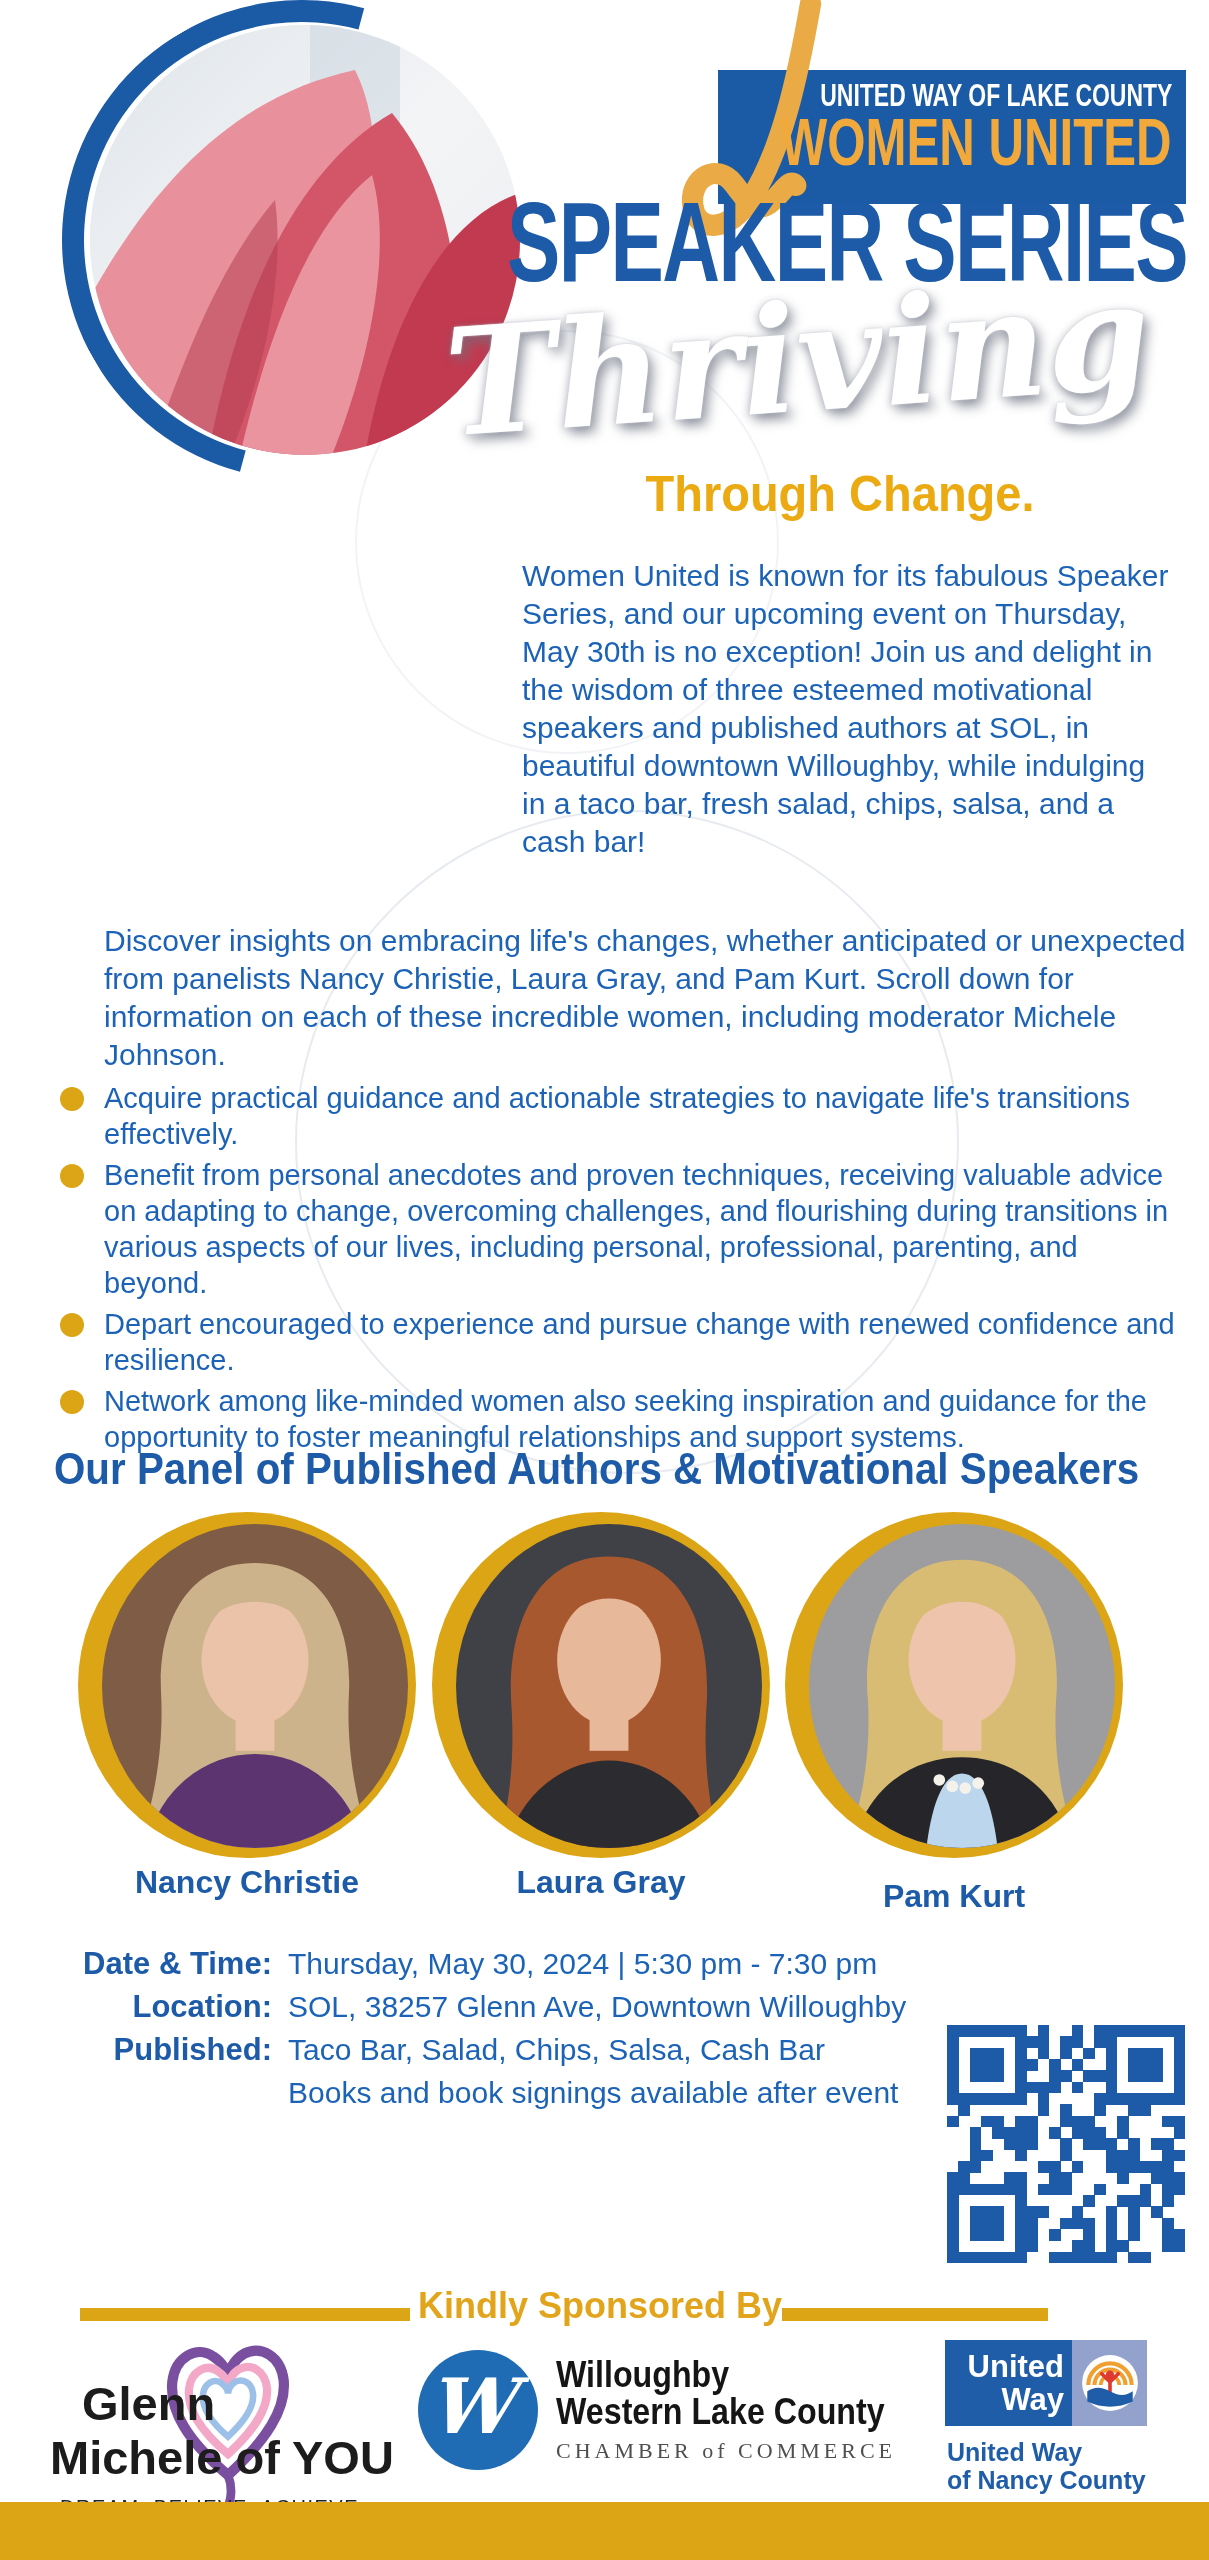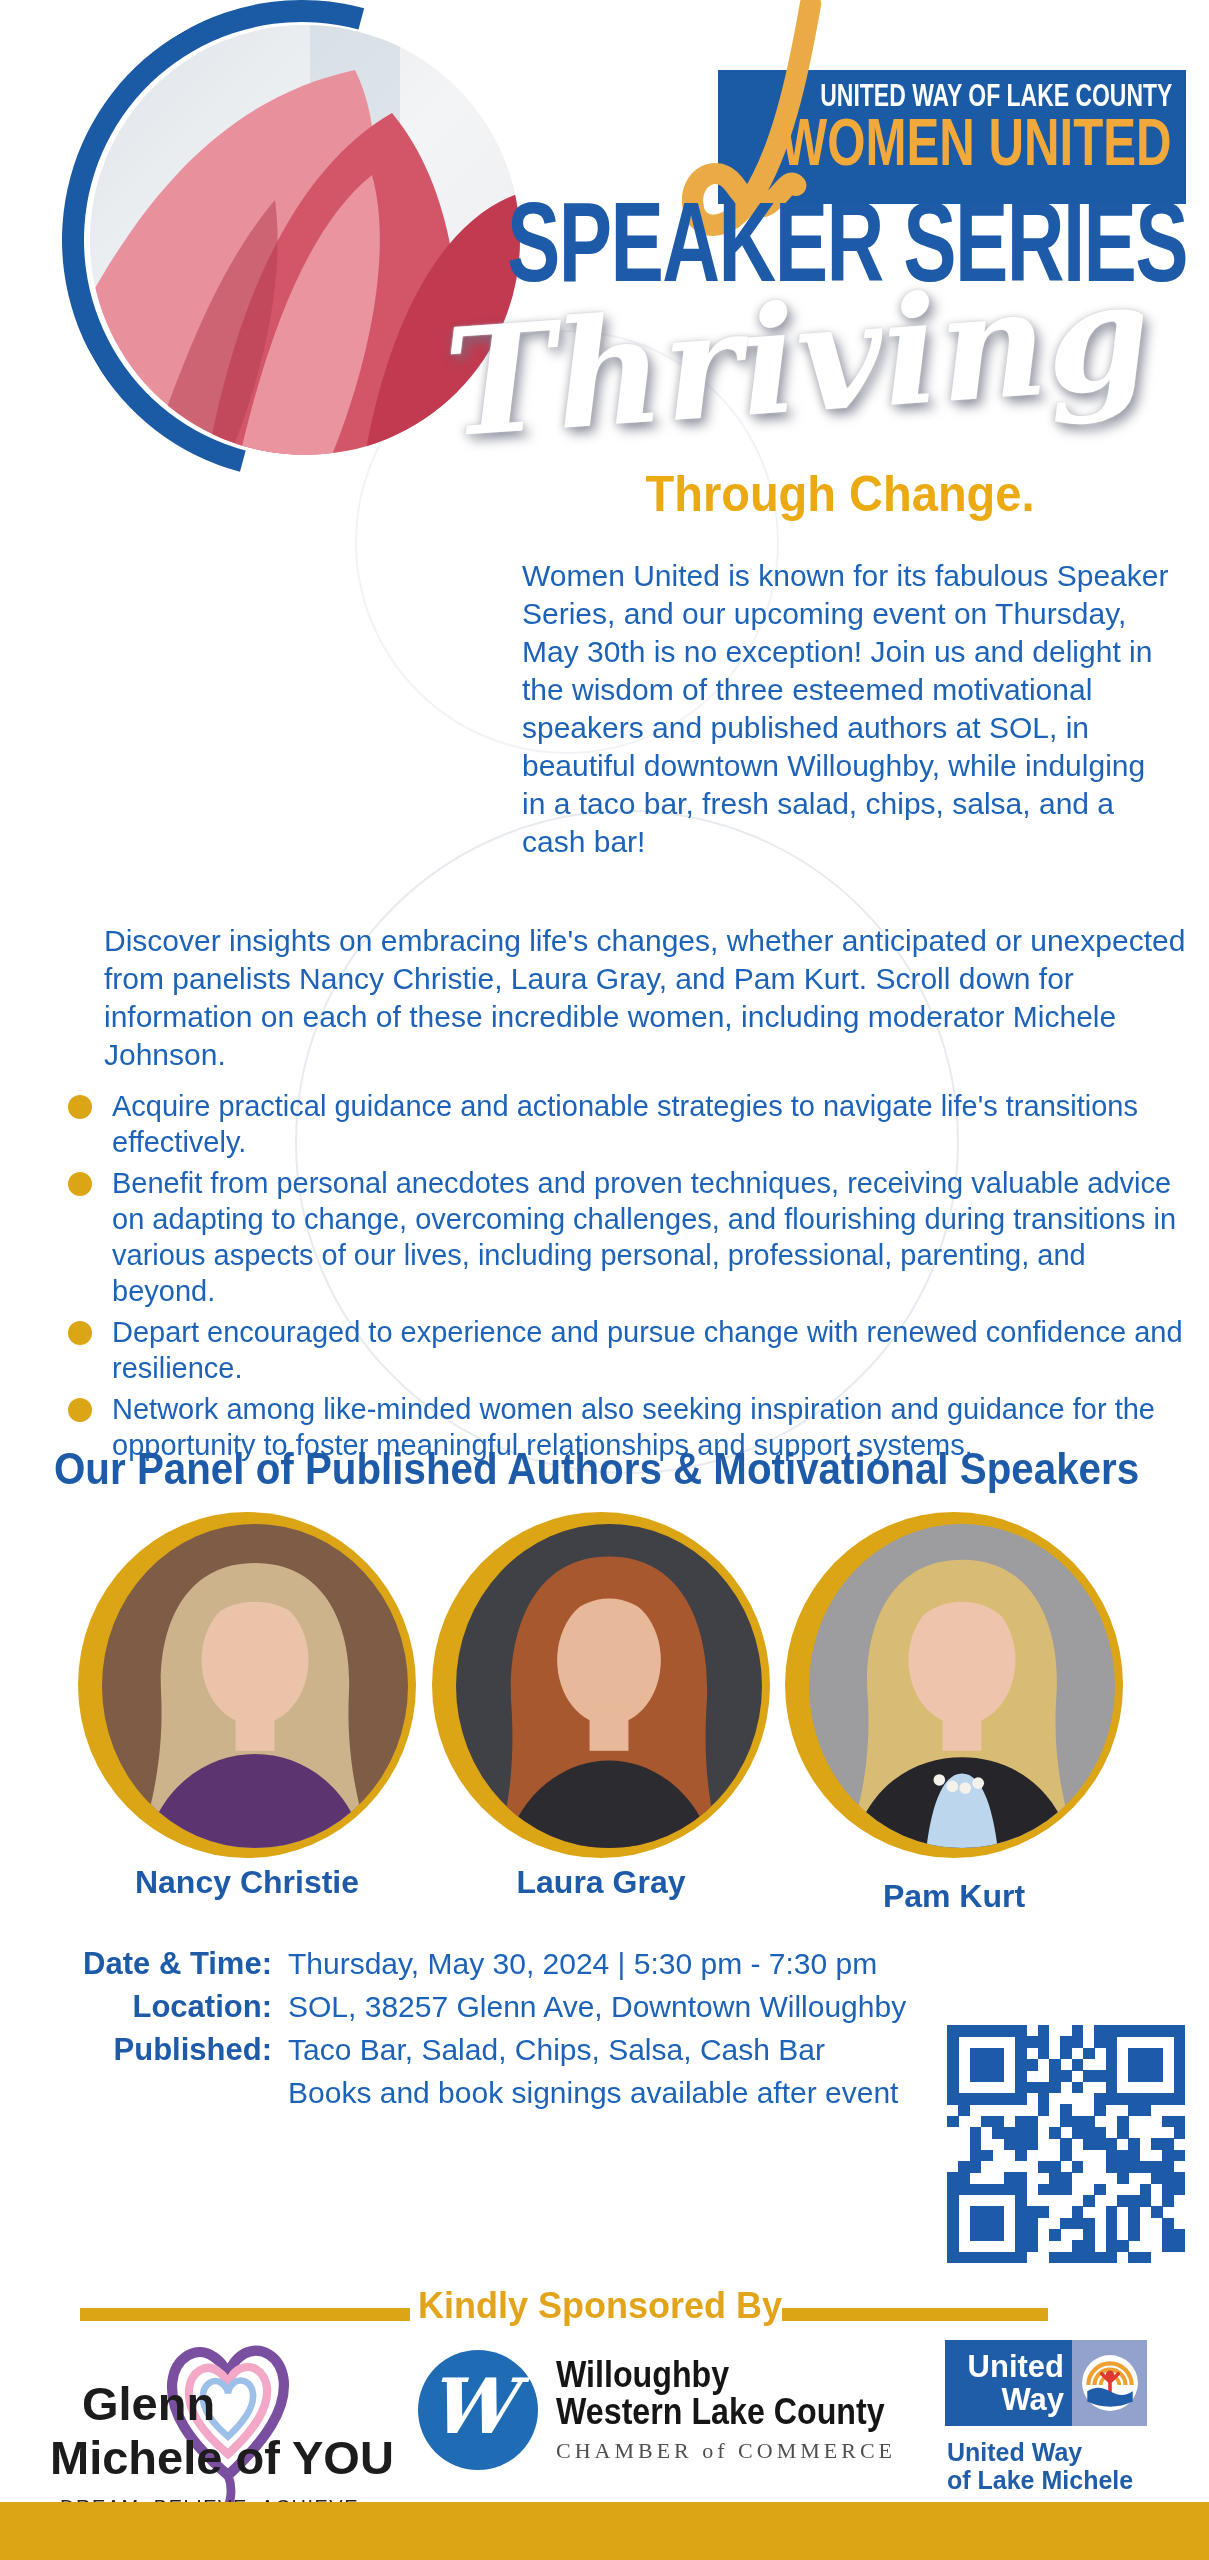--- a/index.html
+++ b/index.html
@@ -40,21 +40,21 @@
 
   
   .join-circle{position:absolute;left:15px;top:462px;width:455px;height:455px;border-radius:50%;
     background:#dba516;display:flex;align-items:center;justify-content:center;text-align:center;}
   .join-inner{color:#fff;font-weight:bold;font-size:63px;line-height:77px;transform:scale(.95,1.12);}
 
   
   .intro{position:absolute;left:522px;top:557px;width:648px;color:#1c63b8;font-size:30px;line-height:38px;}
   .discover{position:absolute;left:104px;top:922px;width:1086px;color:#1c63b8;font-size:30px;line-height:38px;}
 
-  .bullets{position:absolute;left:60px;top:1080px;width:1128px;margin:8px;padding:0;list-style:none;}
+  .bullets{position:absolute;left:60px;top:1080px;width:1128px;margin:0;padding:0;list-style:none;}
   .bullets li{position:relative;padding-left:44px;color:#1c63b8;font-size:29px;line-height:36px;margin-bottom:5px;}
   .dot{position:absolute;left:0;top:7px;width:24px;height:24px;border-radius:50%;background:#dba516;}
 
   .panel-heading{position:absolute;left:54px;top:1444px;margin:0;color:#1d5ba9;font-weight:bold;font-size:42px;
     white-space:nowrap;transform:scale(.96,1.05);transform-origin:left top;}
 
   
   .speaker{position:absolute;width:340px;height:400px;}
   .ring{position:absolute;left:0;top:0;width:338px;height:346px;border-radius:50%;background:#dba516;}
   .photo{position:absolute;left:24px;top:12px;width:306px;height:324px;border-radius:50%;overflow:hidden;}
@@ -520,18 +520,18 @@
           <path d="M15,32 A15,15 0 0 1 45,32" fill="none" stroke="#f0a030" stroke-width="4"></path>
           <path d="M21,32 A9,9 0 0 1 39,32" fill="none" stroke="#f0a030" stroke-width="3.5"></path>
           <circle cx="30" cy="22" r="4" fill="#e03a30"></circle>
           <path d="M30,26 L30,38 M30,29 L22,21 M30,29 L38,21" fill="none" stroke="#e03a30" stroke-width="3.5" stroke-linecap="round"></path>
           <path d="M8,38 Q18,31 30,38 Q42,45 52,38 L52,48 Q30,58 8,48 Z" fill="#1f5da8"></path>
         </svg>
       </div>
     </div>
     <div class="uw-sub">
       <div>United Way</div>
-      <div>of Lake Michele</div>
+      <div>of Nancy County</div>
     </div>
   </div>
 
   <div class="bottom-bar"></div>
 </div>
 
 </body></html>

